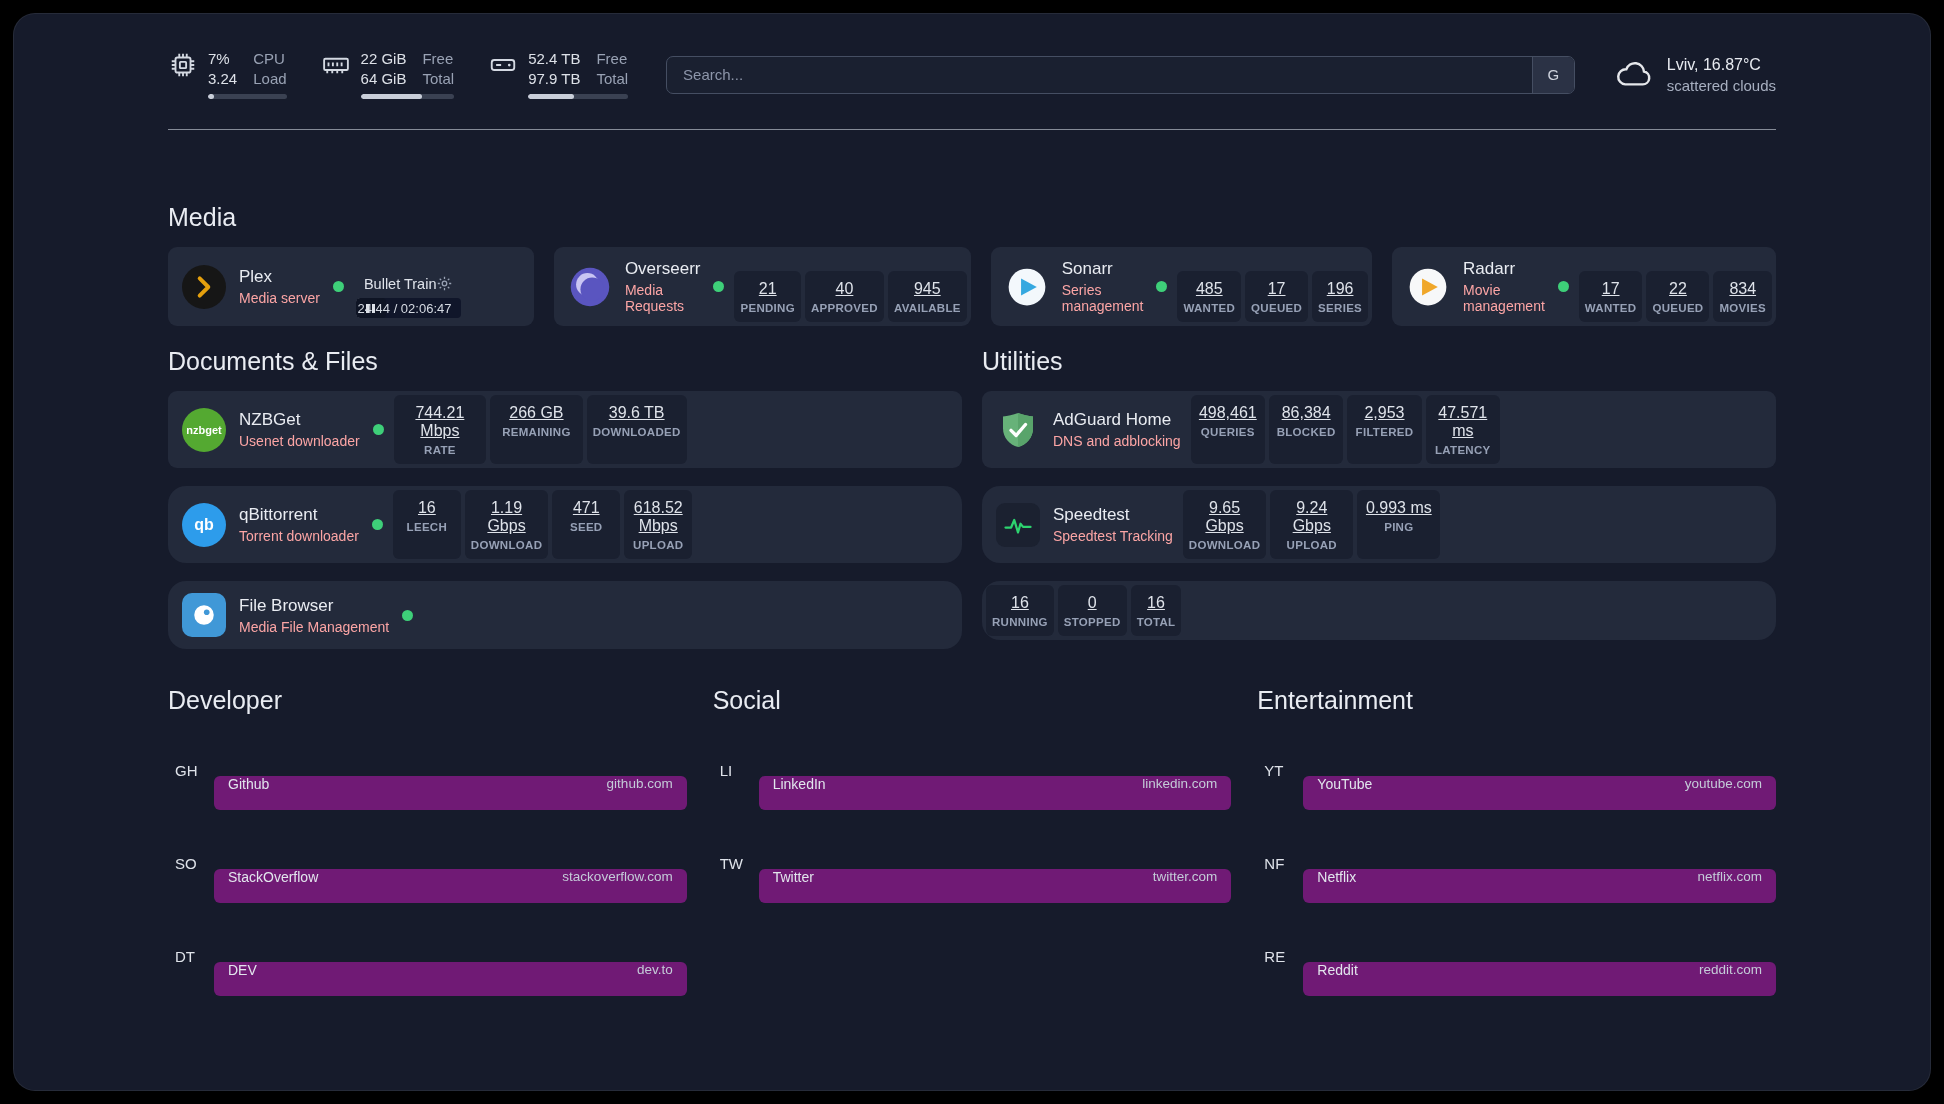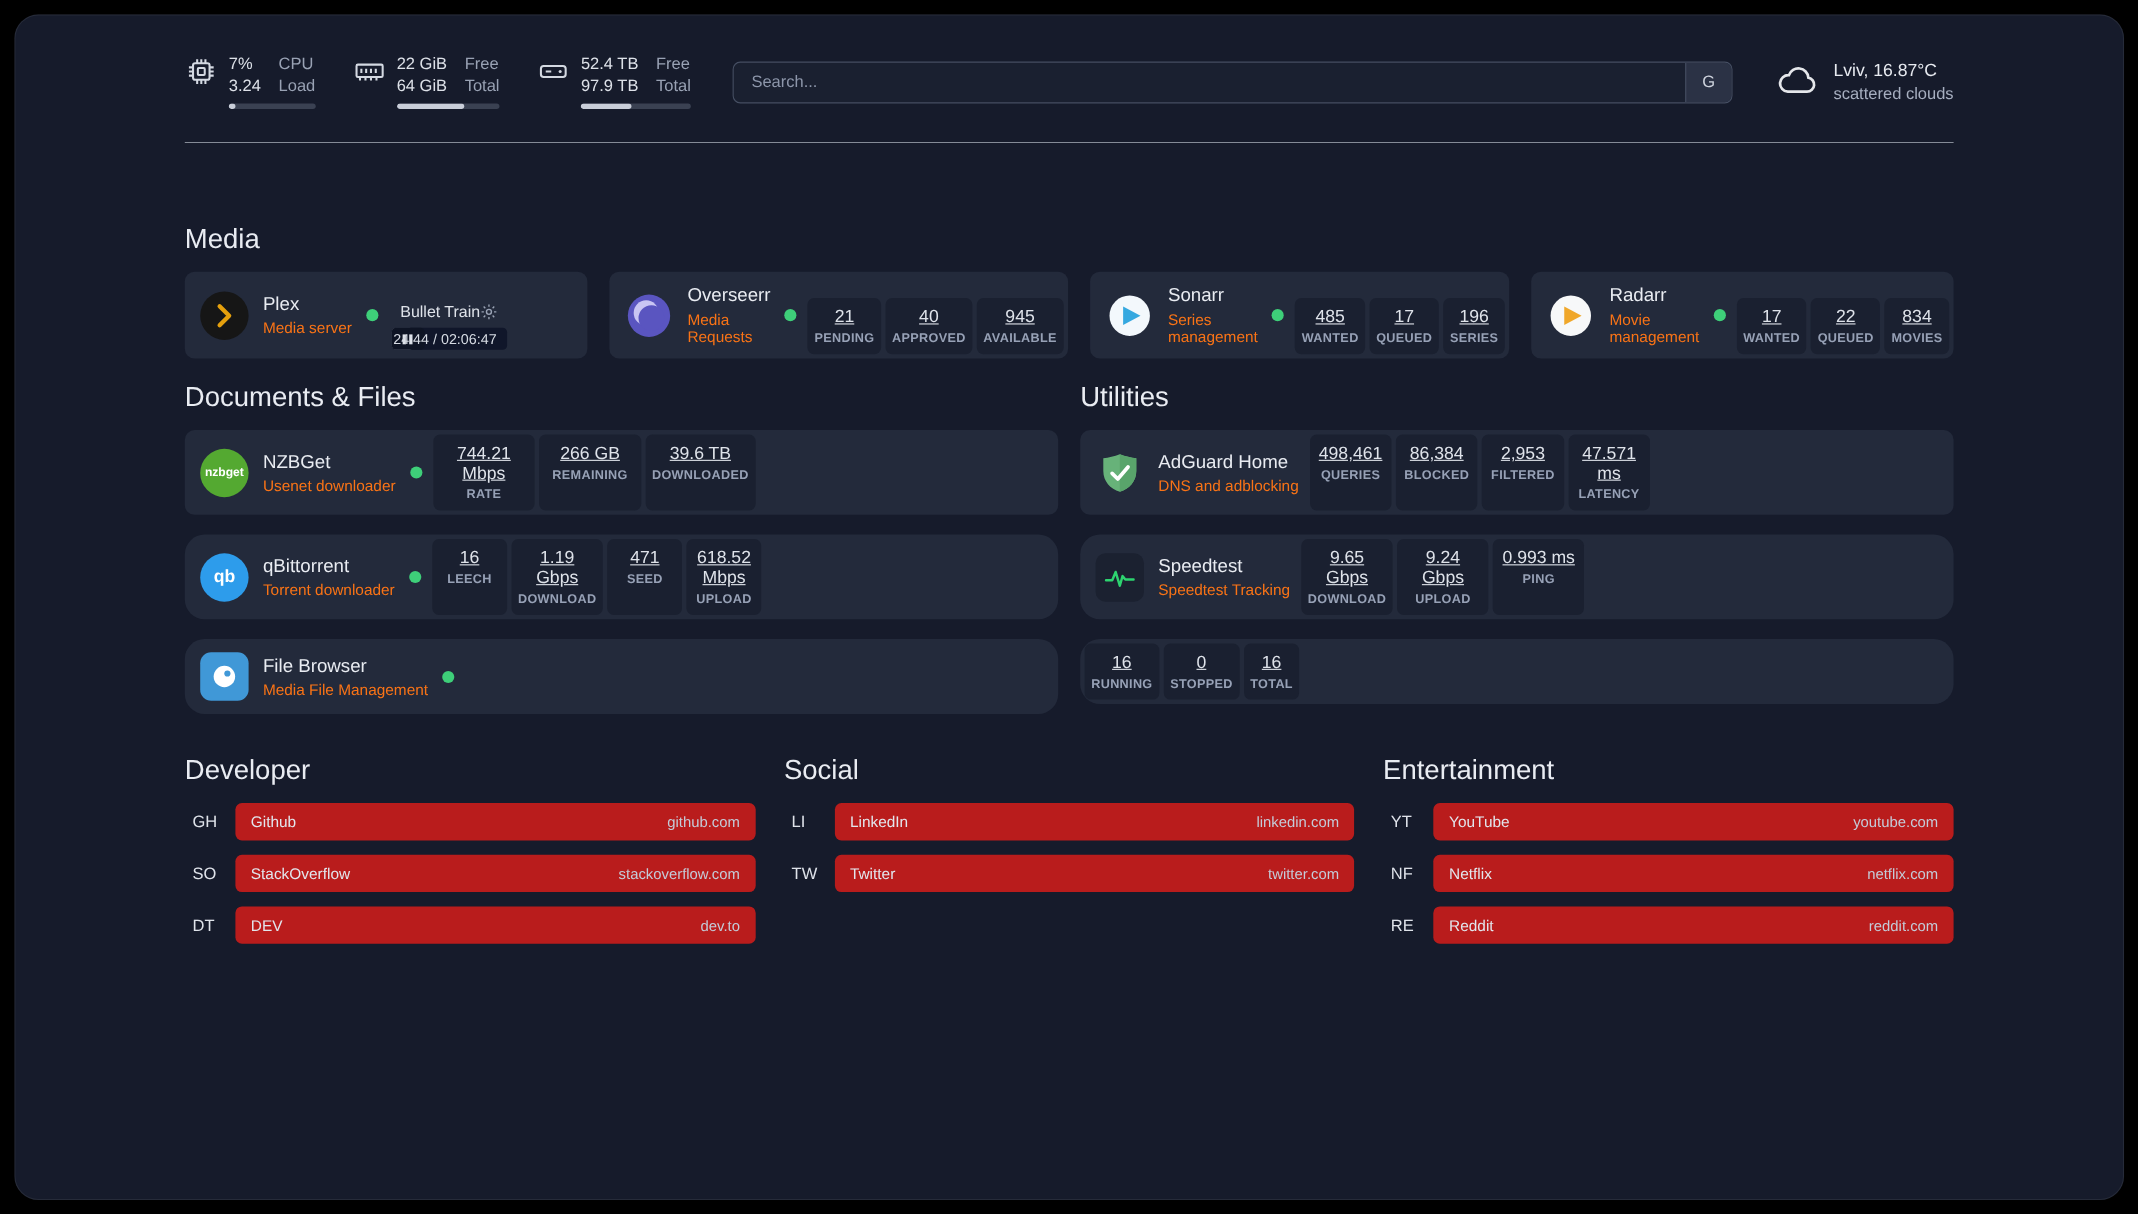--- a/index.html
+++ b/index.html
@@ -34,21 +34,21 @@
   .grid4{margin-top:14px;display:grid;grid-template-columns:repeat(4,1fr);gap:20px;align-items:stretch;}
   .two-col{margin-top:20px;display:grid;grid-template-columns:1fr 1fr;gap:20px;align-items:start;}
   .col-stack .card{margin-top:14px;}
   .col-stack .card + .card{margin-top:18px;border-radius:18px;}
 
   .card{background:#232a3b;border-radius:9px;padding:4px;display:flex;flex-direction:row;cursor:pointer;}
   .card-head{display:flex;align-items:center;gap:13px;padding:8px 10px;}
   .app-icon{width:44px;height:44px;flex:0 0 44px;display:flex;align-items:center;justify-content:center;border-radius:50%;}
   .app-icon svg{display:block}
   .app-name{font-size:17px;color:#e9ecf2;}
-  .app-desc{font-size:14px;color:#f97316;margin-top:3px;}
+  .app-desc{font-size:14px;color:#fca5a5;margin-top:3px;}
   .dot{margin-left:auto;width:11px;height:11px;border-radius:50%;background:#3ecf79;flex:0 0 11px;}
   .stats{display:flex;gap:4px;margin-top:auto;}
   .stat{flex:1;background:#1a2030;border-radius:6px;padding:9px 6px 8px;text-align:center;}
   .stat-value{font-size:16px;color:#dfe3ea;text-decoration:underline;}
   .stat-label{font-size:11.5px;font-weight:bold;color:#97a1b6;margin-top:4px;letter-spacing:.3px;}
 
   
   .np-block{margin-top:auto;}
   .np-row{display:flex;align-items:center;padding:3px 10px 6px;}
   .np-title{font-size:14.5px;color:#dfe3ea;}
@@ -65,21 +65,21 @@
   .ic-nzbget{background:#54a931;color:#fff;font-size:11px;font-weight:bold;}
   .ic-qb{background:#2d9ceb;color:#fff;font-size:16px;font-weight:bold;}
   .ic-fb{background:#4098d7;border-radius:10px;}
   .ic-speed{background:#1b2130;border-radius:9px;}
 
   
   .bookmarks{margin-top:36px;display:grid;grid-template-columns:1fr 1fr 1fr;gap:26px;align-items:start;}
   .bm-rows{margin-top:14px;}
   .bm-row{display:flex;align-items:center;margin-bottom:13px;}
   .bm-abbr{width:46px;font-size:15px;color:#dfe3ea;padding-left:7px;}
-  .bm-pill{flex:1;height:34px;background:#b91c1c;border-radius:6px;display:flex;align-items:center;padding:0 14px;cursor:pointer;}
+  .bm-pill{flex:1;height:34px;background:#701a75;border-radius:6px;display:flex;align-items:flex-start;padding:0 14px;cursor:pointer;margin-top:46px;}
   .bm-name{font-size:14px;color:#e2e6ed;}
   .bm-domain{margin-left:auto;font-size:13.5px;color:#c4cbd8;}
 </style>
 </head>
 <body>
 
 <div class="frame">
 <div class="dashboard">
 <div class="content">
 

